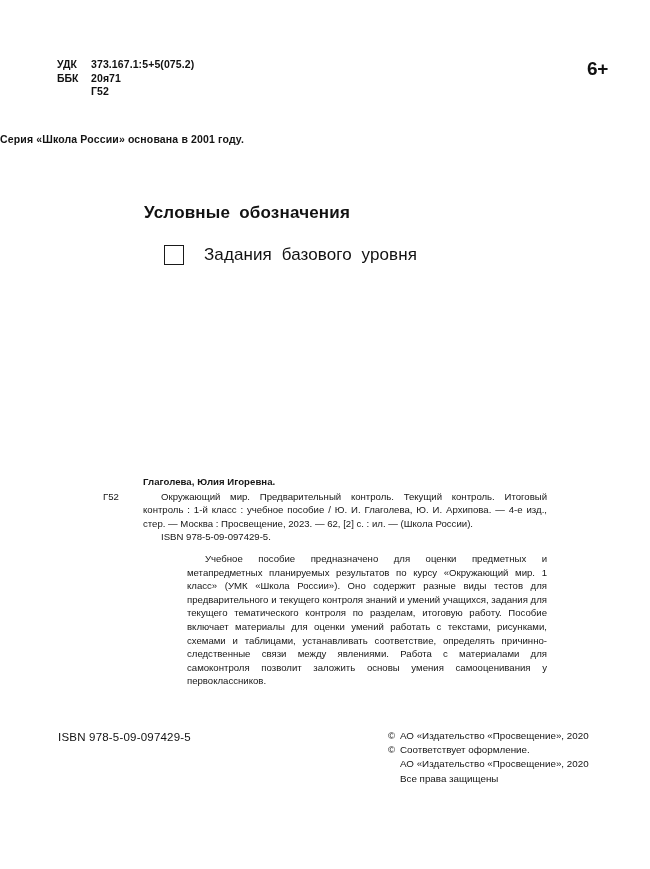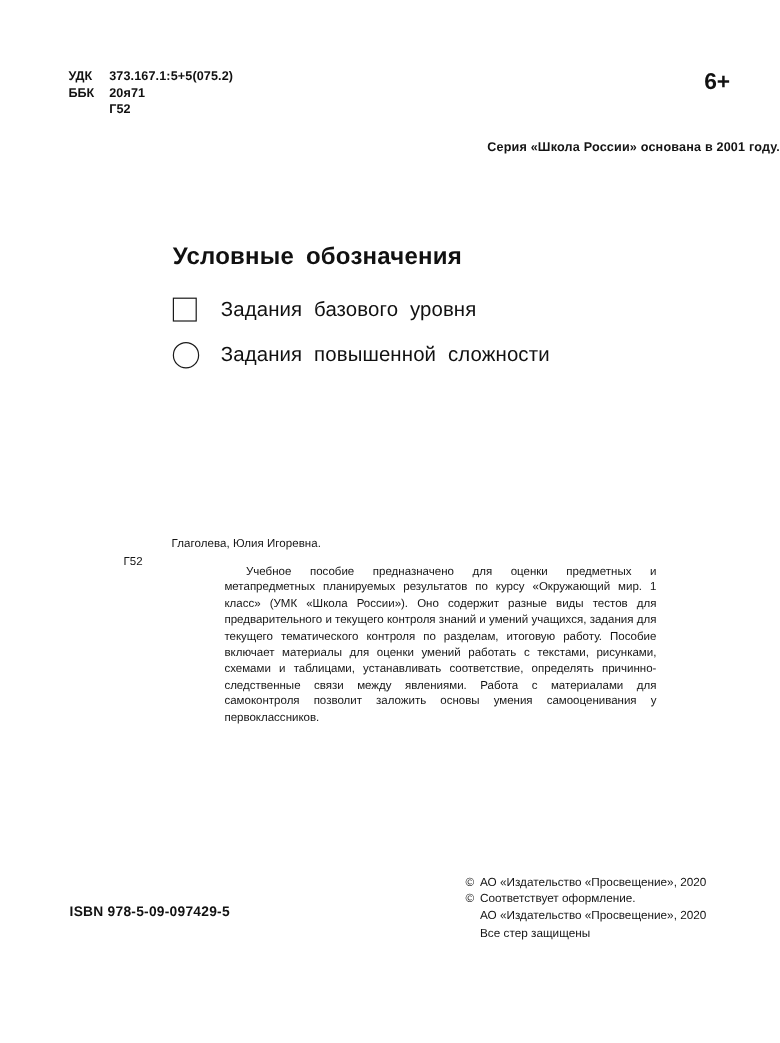--- a/index.html
+++ b/index.html
@@ -57,46 +57,47 @@
     font-weight: 700;
     color: #111;
     letter-spacing: -0.3px;
   }
 
   
   .series-line {
     position: absolute;
     left: 0;
     right: 0;
-    top: 117px;
-    text-align: right;
+    top: 133px;
+    text-align: left;
     font-size: 10.5px;
     font-weight: 700;
     color: #141414;
     letter-spacing: 0.15px;
   }
 
   
   .legend {
     position: absolute;
     left: 144px;
     top: 203px;
   }
   .legend-title {
-    font-size: 20px;
+    font-size: 17px;
     font-weight: 700;
     color: #111;
     letter-spacing: 0.2px;
     margin-bottom: 19px;
     word-spacing: 4px;
   }
   .legend-item {
     display: flex;
     align-items: center;
     margin-bottom: 12px;
+    margin-left: 20px;
   }
   .legend-glyph {
     flex: 0 0 40px;
     height: 26px;
     display: flex;
     align-items: center;
   }
   .glyph-square {
     width: 20px;
     height: 20px;
@@ -135,23 +136,24 @@
   .biblio {
     position: absolute;
     left: 103px;
     top: 447px;
     width: 444px;
     font-size: 9.6px;
     line-height: 13.6px;
     color: #161616;
   }
   .biblio-author {
-    font-weight: 400;
+    font-weight: 700;
     margin-left: 40px;
     letter-spacing: 0.05px;
+    margin-top: 28px;
   }
   .biblio-body {
     display: flex;
     margin-top: 1px;
   }
   .biblio-code {
     flex: 0 0 40px;
     font-size: 9.6px;
   }
   .biblio-desc {
@@ -195,24 +197,23 @@
     color: #111;
     white-space: nowrap;
   }
 
   
   .isbn-footer {
     position: absolute;
     left: 58px;
     top: 731px;
     font-size: 11.5px;
-    font-weight: 700;
+    font-weight: 400;
     color: #111;
     letter-spacing: 0.2px;
-    margin-top: 23px;
   }
   .copyright {
     position: absolute;
     left: 388px;
     top: 729px;
     font-size: 9.8px;
     line-height: 14.2px;
     color: #141414;
     white-space: nowrap;
   }
@@ -253,34 +254,30 @@
   <div class="legend">
     <div class="legend-title">Условные  обозначения</div>
 
     <div class="legend-item">
       <span class="legend-glyph">
         <span class="glyph-square"></span>
       </span>
       <span class="legend-text">Задания  базового  уровня</span>
     </div>
 
-    <div class="legend-item">
-      <span class="legend-glyph">
-        <span class="glyph-circle"></span>
-      </span>
-      <span class="legend-text">Задания  повышенной  сложности</span>
-    </div>
   </div>
 
 
   <div class="biblio">
     <div class="biblio-author">Глаголева, Юлия Игоревна.</div>
     <div class="biblio-body">
       <div class="biblio-code">Г52</div>
       <div class="biblio-desc">
+        <p class="indent">Окружающий мир. Предварительный контроль. Текущий контроль. Итоговый контроль : 1-й класс : учебное пособие / Ю. И. Глаголева, Ю. И. Архипова. — 4-е изд., стер. — Москва : Просвещение, 2023. — 62, [2] с. : ил. — (Школа России).</p>
+        <p class="biblio-isbn">ISBN 978-5-09-097429-5.</p>
         <div class="annotation">
           <p>Учебное пособие предназначено для оценки предметных и метапредметных планируемых результатов по курсу «Окружающий мир. 1 класс» (УМК «Школа России»). Оно содержит разные виды тестов для предварительного и текущего контроля знаний и умений учащихся, задания для текущего тематического контроля по разделам, итоговую работу. Пособие включает материалы для оценки умений работать с текстами, рисунками, схемами и таблицами, устанавливать соответствие, определять причинно-следственные связи между явлениями. Работа с материалами для самоконтроля позволит заложить основы умения самооценивания у первоклассников.</p>
         </div>
       </div>
     </div>
   </div>
 
 
   <div class="isbn-footer">ISBN 978-5-09-097429-5</div>
 
@@ -292,17 +289,17 @@
     <div class="c-line">
       <span class="c-mark">©</span>
       <span>Соответствует оформление.</span>
     </div>
     <div class="c-line no-mark">
       <span class="c-mark">©</span>
       <span>АО «Издательство «Просвещение», 2020</span>
     </div>
     <div class="c-line no-mark">
       <span class="c-mark">©</span>
-      <span>Все стер защищены</span>
+      <span>Все права защищены</span>
     </div>
   </div>
 
 </div>
 
 </body></html>

